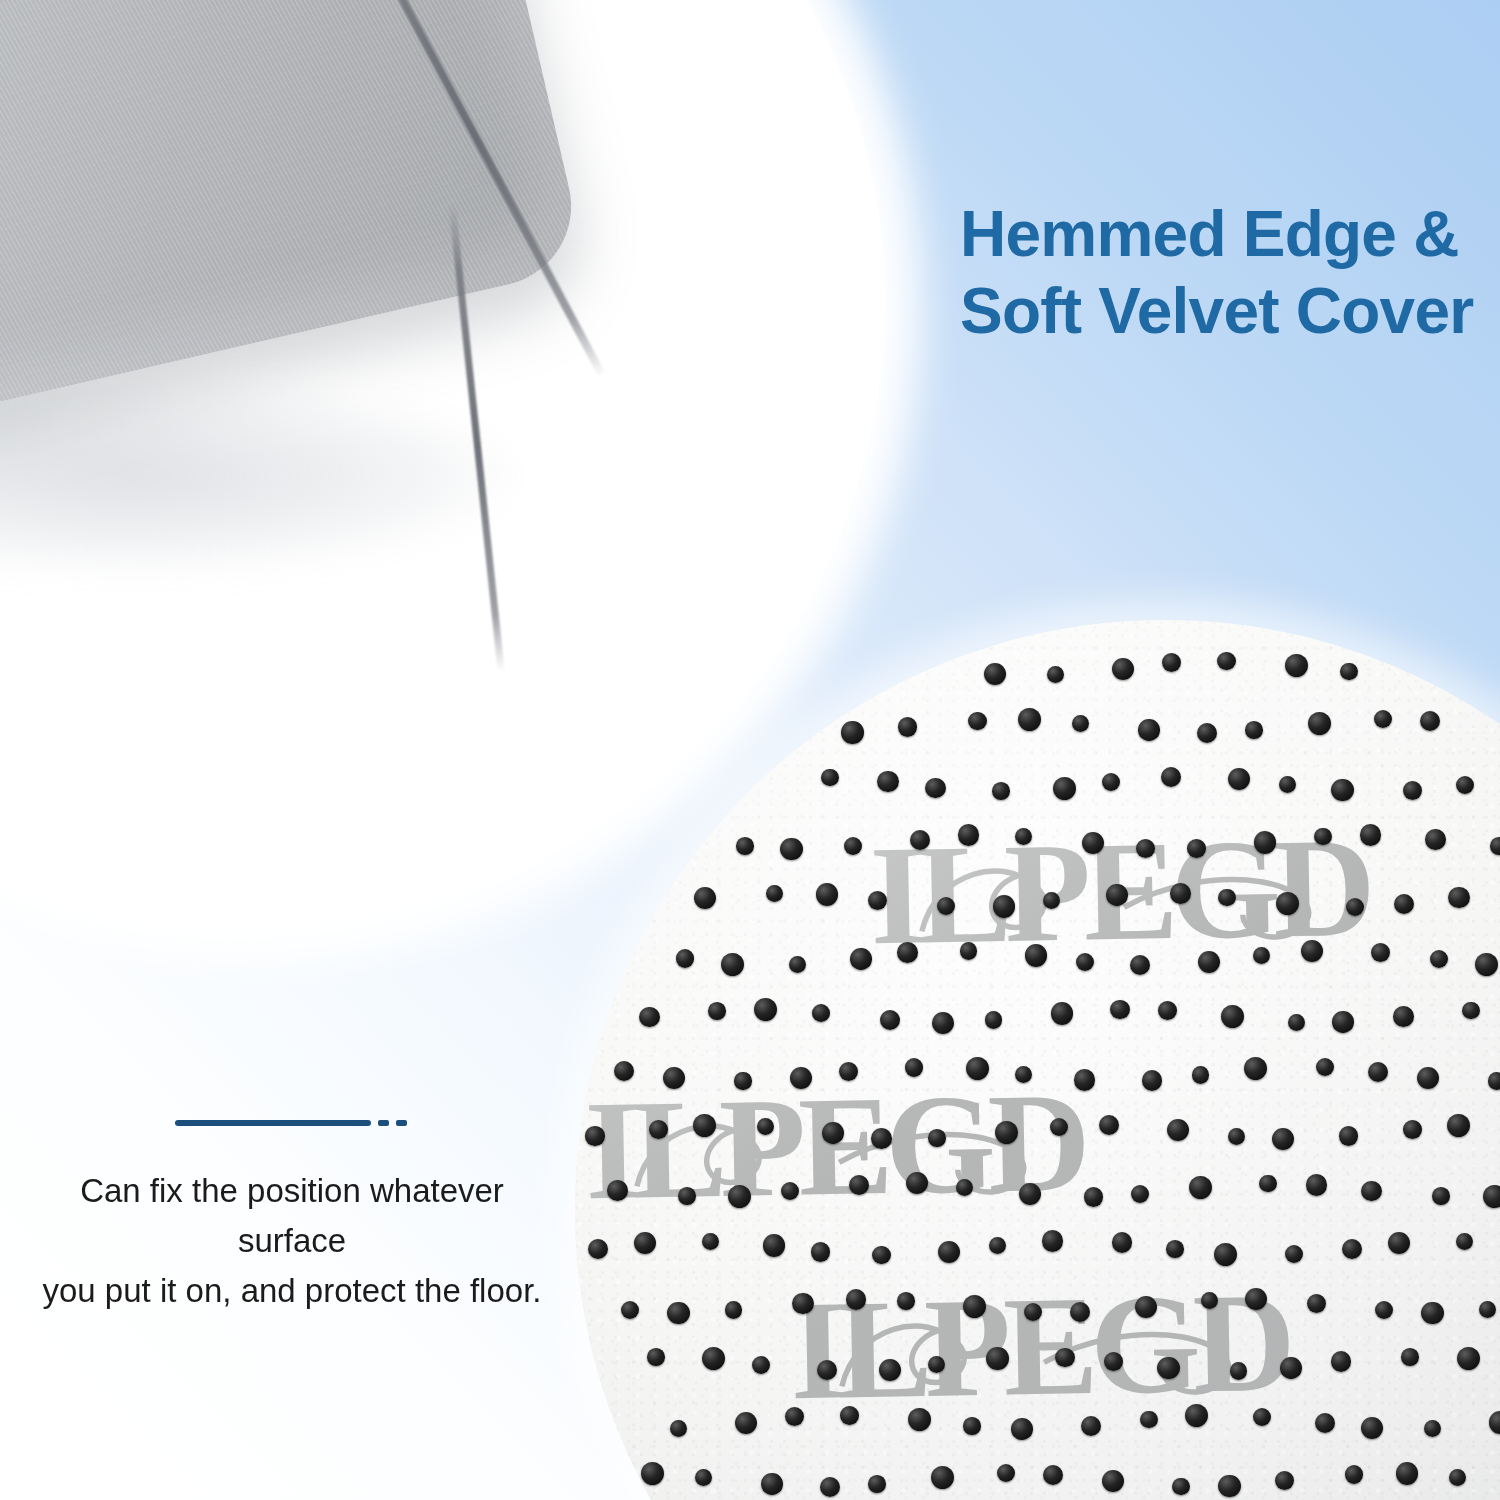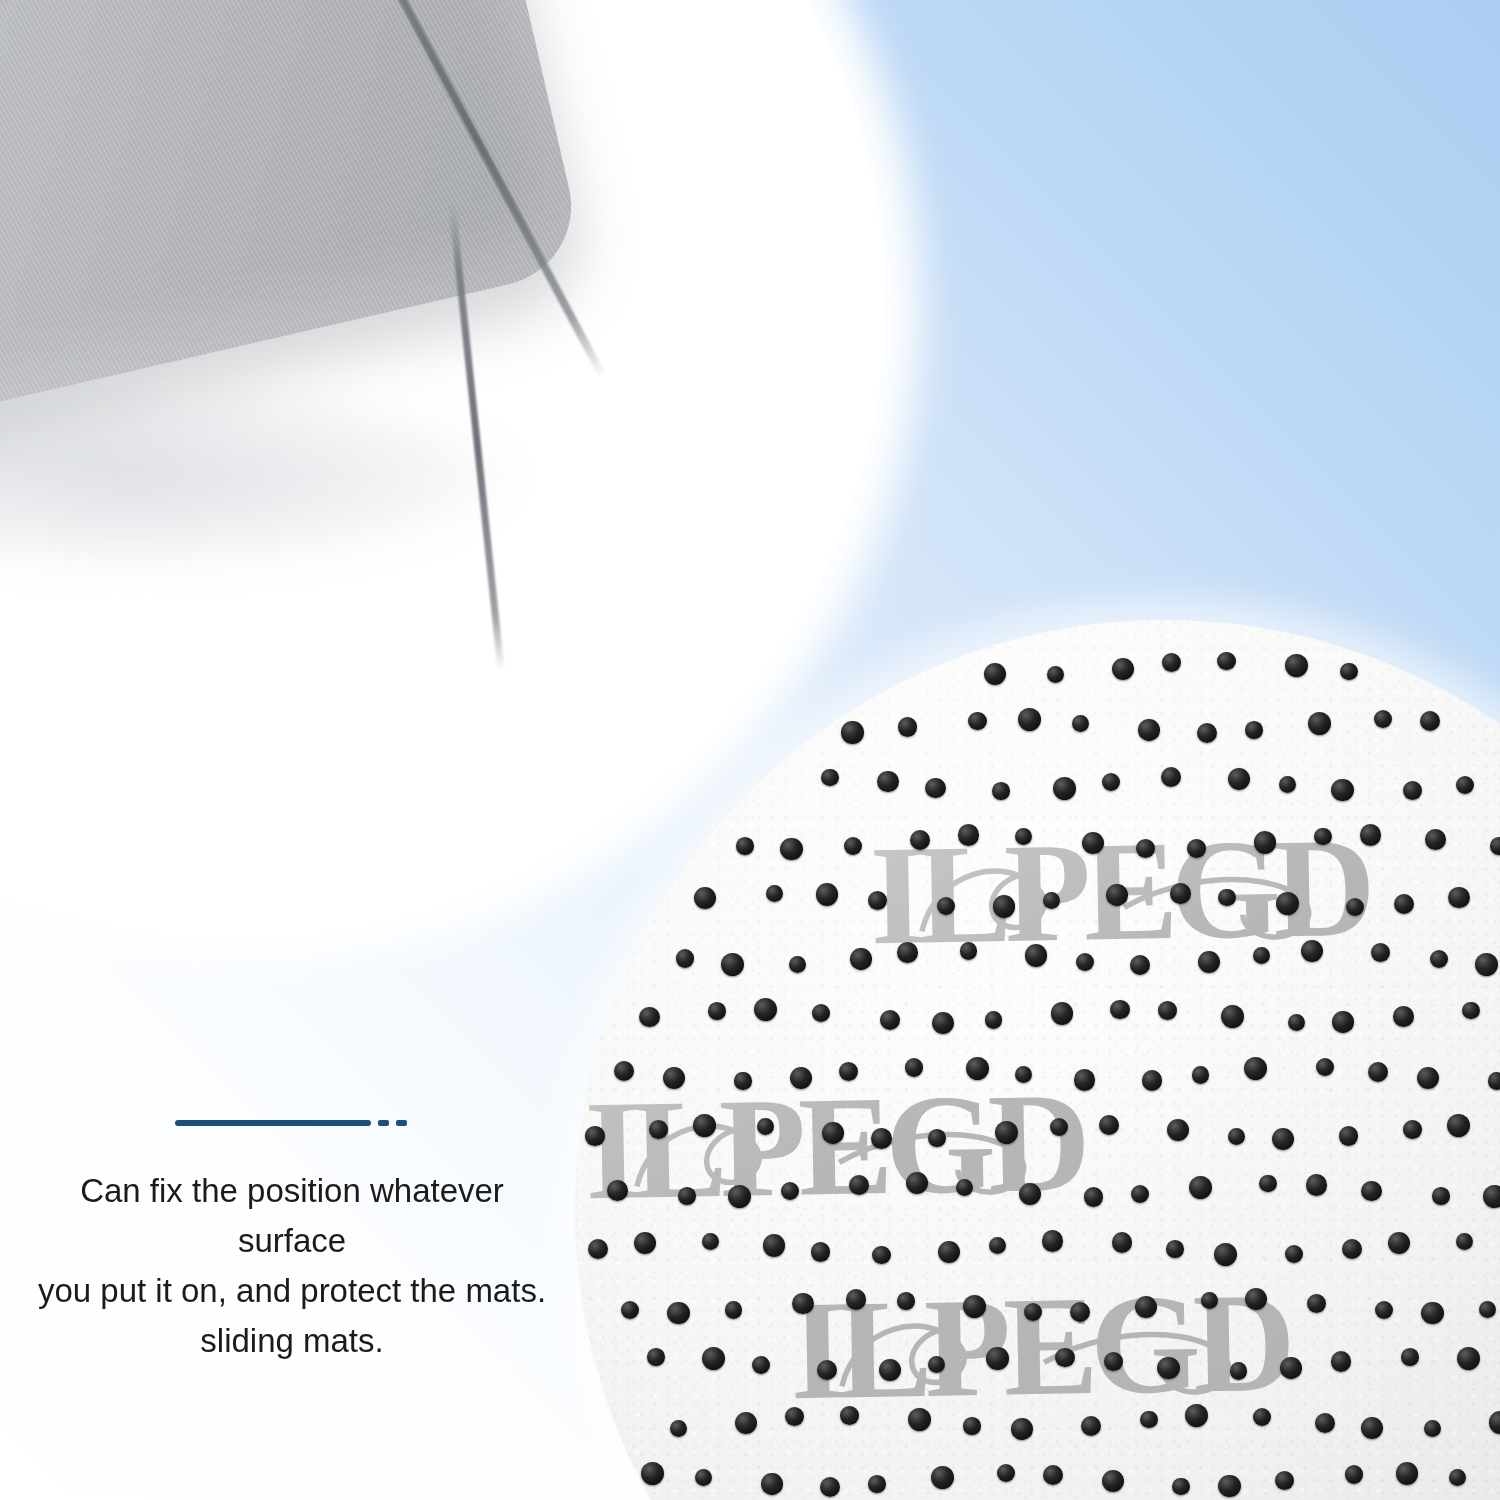--- a/index.html
+++ b/index.html
@@ -559,29 +559,32 @@
         <span class="dot" style="left: 527.413px; top: 849.996px; width: 21.961px; height: 21.961px;"></span>
         <span class="dot" style="left: 597.485px; top: 857.751px; width: 17.0264px; height: 17.0264px;"></span>
         <span class="dot" style="left: 643.43px; top: 854.881px; width: 22.4879px; height: 22.4879px;"></span>
         <span class="dot" style="left: 700.016px; top: 851.053px; width: 19.2515px; height: 19.2515px;"></span>
         <span class="dot" style="left: 769.787px; top: 845.329px; width: 18.632px; height: 18.632px;"></span>
         <span class="dot" style="left: 820.659px; top: 841.853px; width: 22.7952px; height: 22.7952px;"></span>
         <span class="dot" style="left: 873.559px; top: 849.11px; width: 17.1861px; height: 17.1861px;"></span>
       </div>
   </div>
 
+  <div id="headline">
+    <div>Hemmed Edge &amp;</div>
+    <div>Soft Velvet Cover</div>
+  </div>
 
   <div id="feature-block">
 
     <div id="feature-divider">
       <span class="rule"></span>
       <span class="tick tick-a"></span>
       <span class="tick tick-b"></span>
     </div>
 
     <div id="feature-body">
       <div>Can fix the position whatever surface</div>
-      <div>you put it on, and protect the mats.</div>
-      <div>sliding mats.</div>
+      <div>you put it on, and protect the floor.</div>
     </div>
   </div>
 
 </div>
 
 </body></html>

